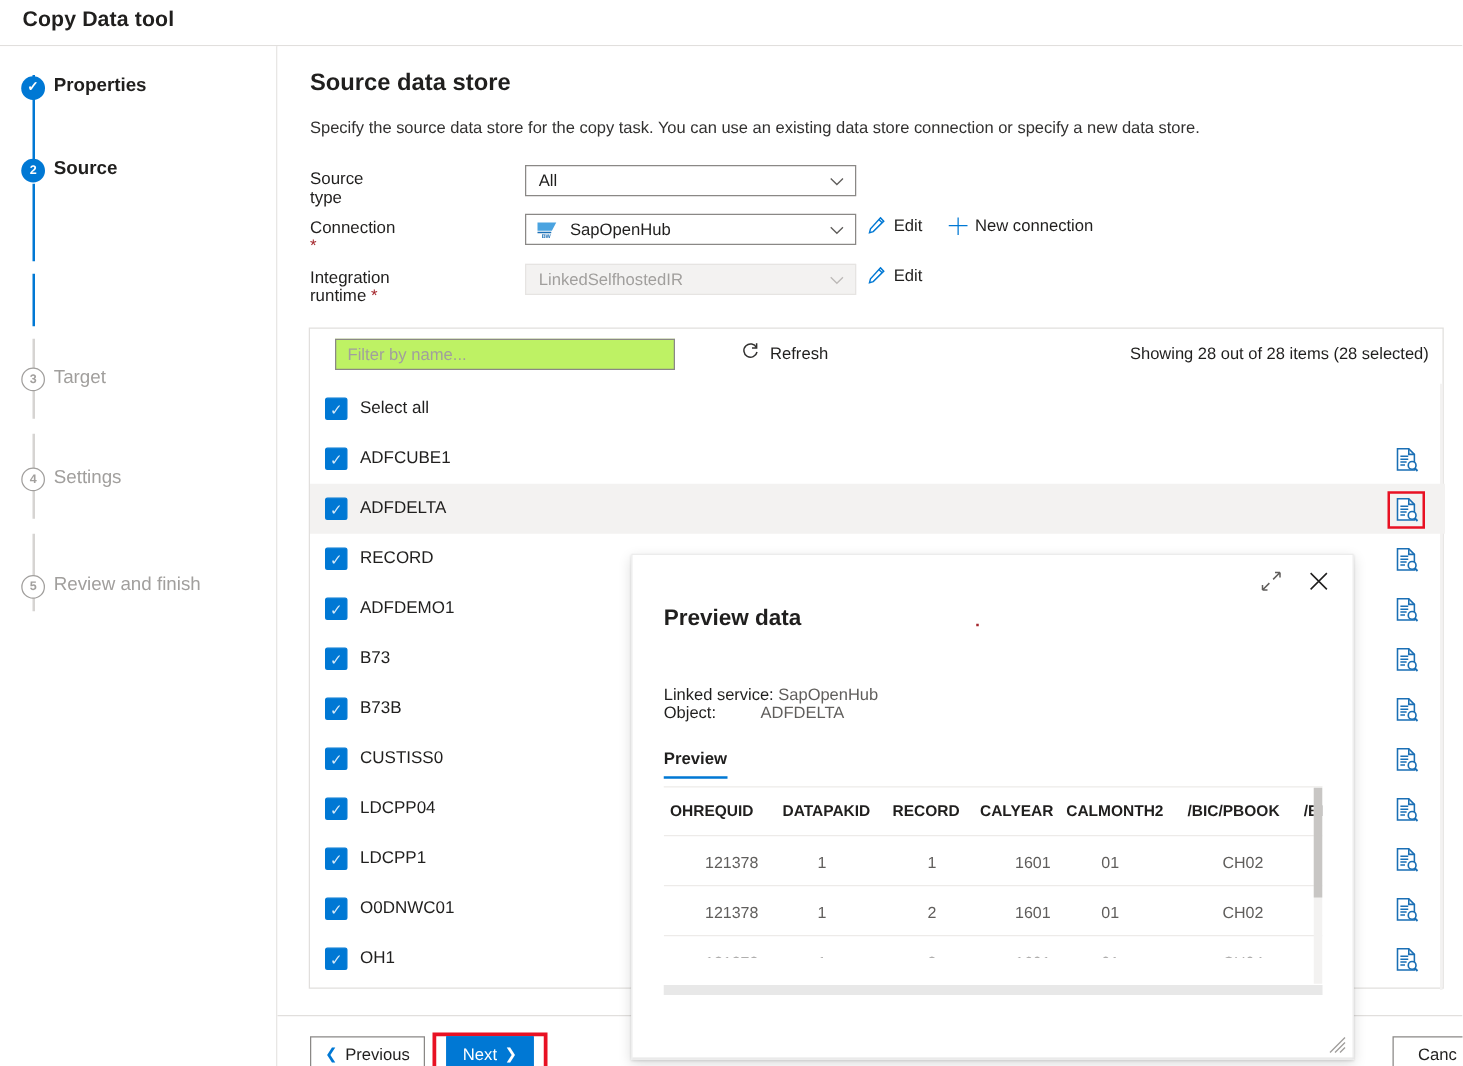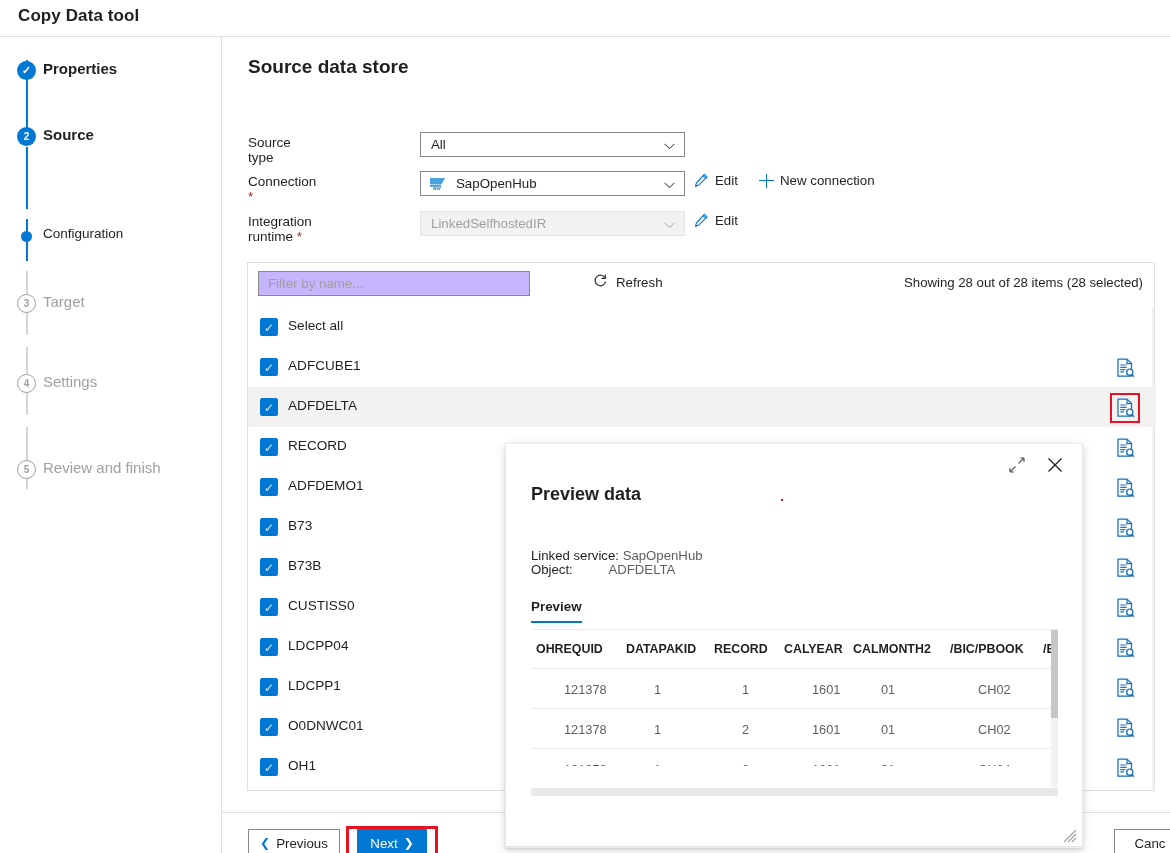--- a/index.html
+++ b/index.html
@@ -136,23 +136,23 @@
   
   .listpanel {
     position: absolute; left: 247px; top: 262px;
     width: 908px; height: 529px;
     border: 1px solid #e1dfdd; background: #ffffff;
   }
   .listtoolbar {
     position: absolute; left: 0; top: 0; width: 908px; height: 44px;
   }
   .filterbox {
-    position: absolute; left: 10px; top: 8px;
+    position: absolute; left: 20px; top: 8px;
     width: 272px; height: 25px;
-    border: 1px solid #8a8886; background: #c4b5fd;
+    border: 1px solid #8a8886; background: #bef264;
     font-size: 13.3px; color: #201f1e; padding-left: 9px;
     font-family: "Liberation Sans", sans-serif;
     outline: none;
   }
   .filterbox::placeholder { color: #a19f9d; }
   .refreshbtn {
     position: absolute; left: 345px; top: 10px;
     display: flex; align-items: center; gap: 8px;
     font-size: 13.3px; color: #201f1e; cursor: pointer;
   }
@@ -328,24 +328,20 @@
         </div>
       <div class="lbl major">Properties</div>
     </div>
 
     <div class="step" style="top:86px;">
       <div class="dot filled">2</div>
       <div class="lbl major">Source</div>
     </div>
 
 
-    <div class="step" style="top:186px;">
-      <div class="dot small"></div>
-      <div class="lbl sub-normal">Configuration</div>
-    </div>
 
     <div class="step" style="top:253px;">
       <div class="dot hollow">3</div>
       <div class="lbl dim">Target</div>
     </div>
 
     <div class="step" style="top:333px;">
       <div class="dot hollow">4</div>
       <div class="lbl dim">Settings</div>
     </div>
@@ -353,20 +349,21 @@
     <div class="step" style="top:419px;">
       <div class="dot hollow">5</div>
       <div class="lbl dim">Review and finish</div>
     </div>
   </div>
   <div class="rail-divider"></div>
 
   <div class="main">
 
     <div class="h1">Source data store</div>
+    <div class="subtitle">Specify the source data store for the copy task. You can use an existing data store connection or specify a new data store.</div>
 
     <div class="field-row" style="top:95px;">
       <div class="field-label">Source type</div>
       <div class="combo">
         <span class="val">All</span>
         <span class="chev">
           <svg width="11" height="7" viewBox="0 0 11 7">
               <path d="M0.6 0.8 L5.5 5.6 L10.4 0.8" fill="none" stroke="#605e5c" stroke-width="1.1"></path>
             </svg>
         </span>

